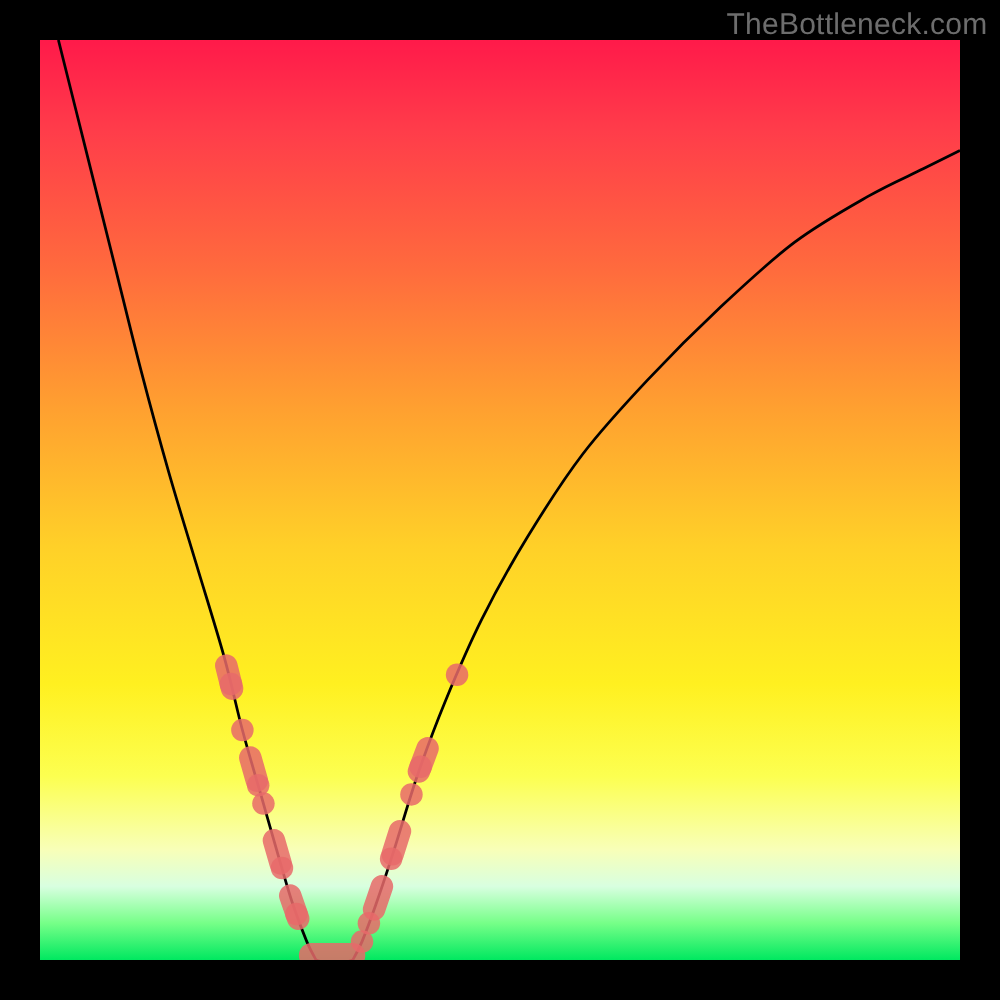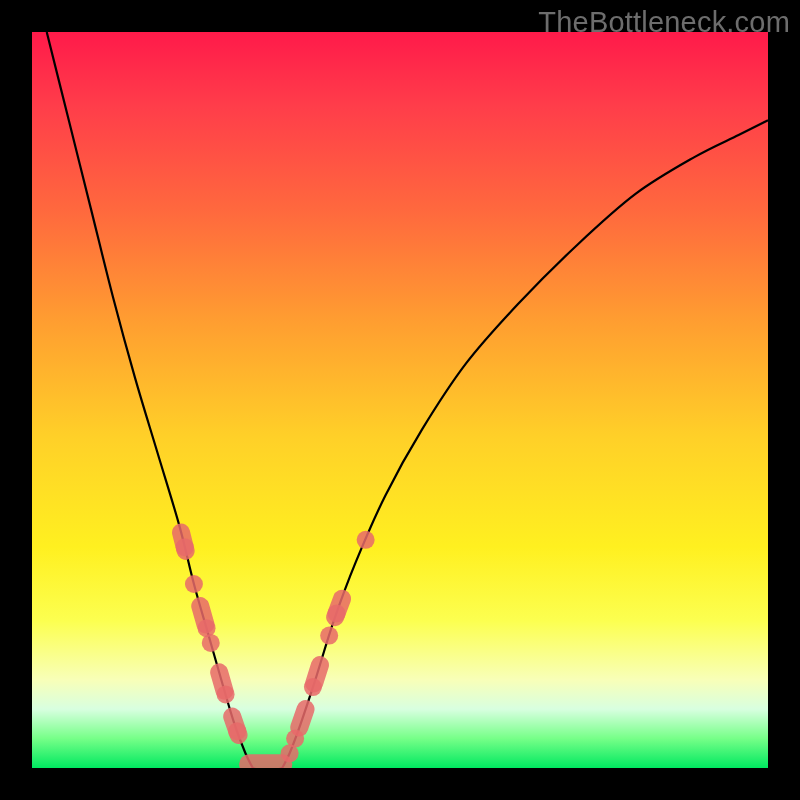--- a/index.html
+++ b/index.html
@@ -29,21 +29,21 @@
       #d8ffe0 92%,
       #76ff88 96%,
       #00e860 100%
     );
   }
   .watermark {
     position: absolute;
     top: 6px;
     right: 10px;
     color: #6d6d6d;
-    font-size: 29px;
+    font-size: 24px;
     font-weight: 500;
     letter-spacing: 0.2px;
     z-index: 50;
   }
   svg.plot {
     position: absolute;
     left: 0;
     top: 0;
     width: 736px;
     height: 736px;

